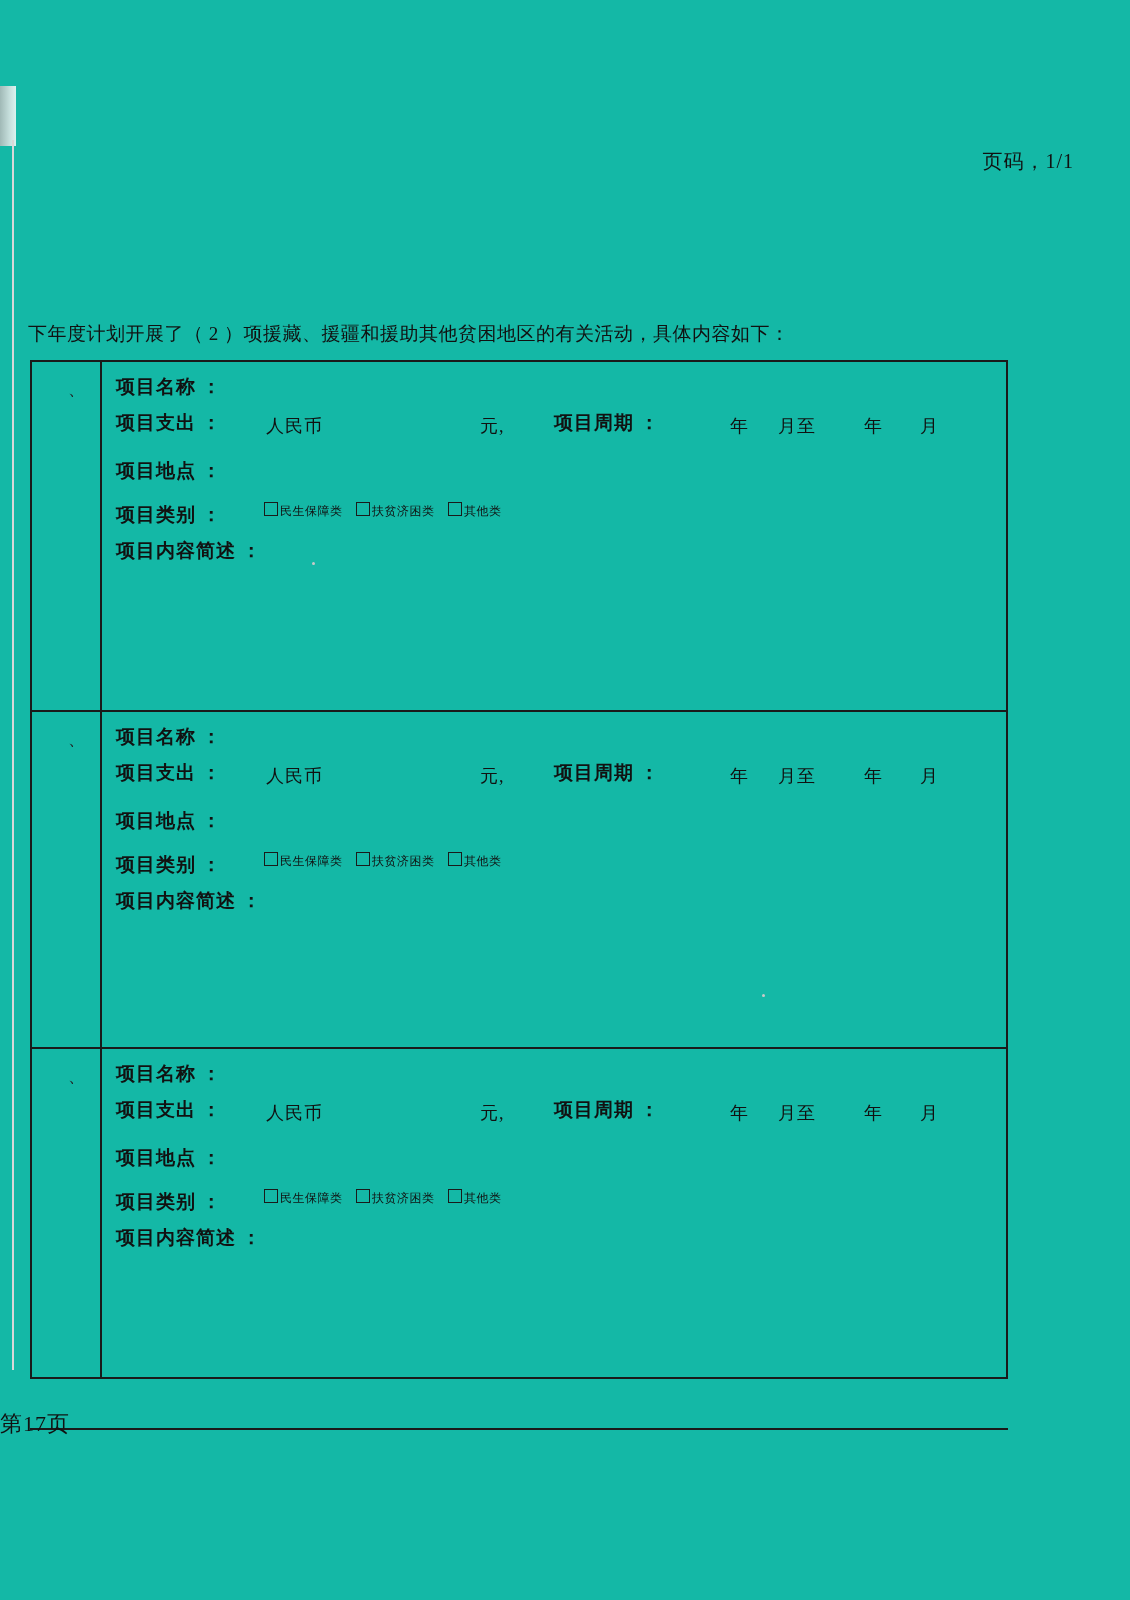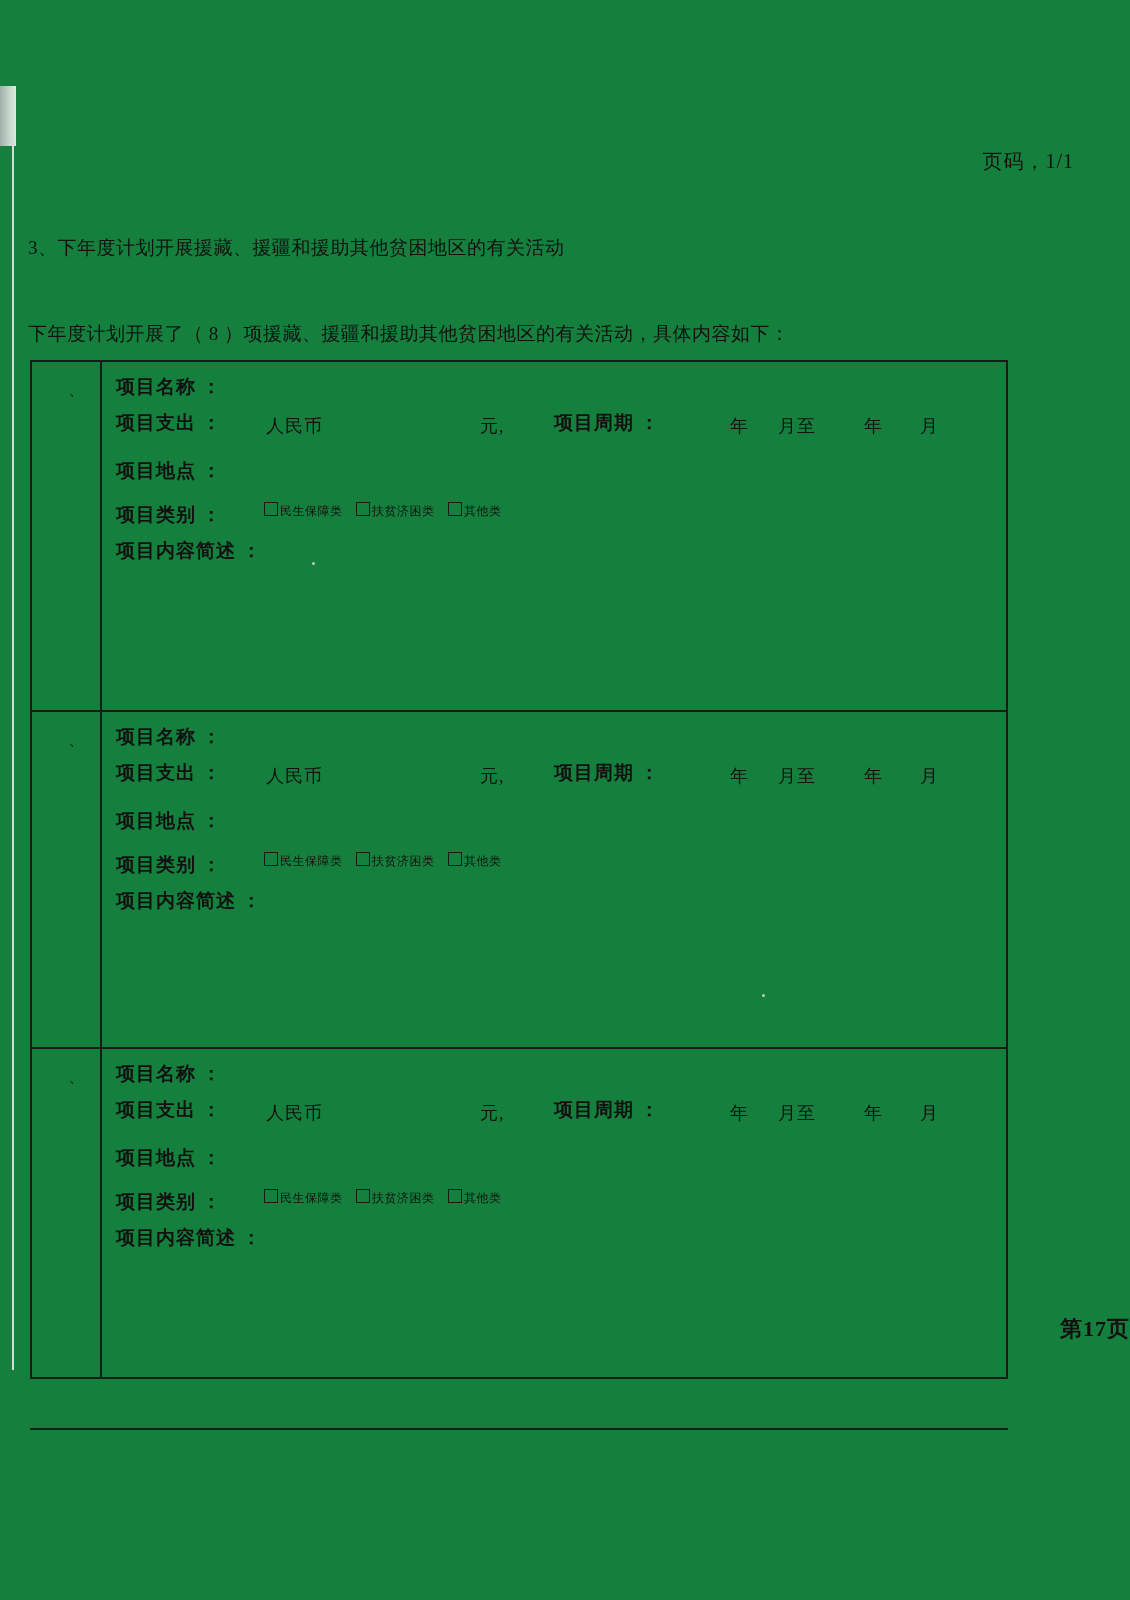--- a/index.html
+++ b/index.html
@@ -8,21 +8,21 @@
     background: #ffffff;
   }
   body {
     font-family: "Liberation Serif", "DejaVu Serif", serif;
     color: #111111;
   }
   .page {
     position: relative;
     width: 1130px;
     height: 1600px;
-    background: #15803d;
+    background: #14b8a6;
     overflow: hidden;
   }
   
   .scan-edge-top {
     position: absolute;
     left: 0px;
     top: 86px;
     width: 16px;
     height: 60px;
     background: linear-gradient(90deg, #b9b9b9 0%, #e6e6e6 60%, #fdfdfc 100%);
@@ -143,24 +143,24 @@
     position: absolute;
     width: 3px;
     height: 3px;
     background: #c9c9c9;
     border-radius: 50%;
   }
   .footer {
     position: absolute;
     left: 0;
     right: 0;
-    top: 1314px;
-    text-align: right;
+    top: 1409px;
+    text-align: left;
     font-size: 22px;
-    font-weight: bold;
+    font-weight: normal;
     letter-spacing: 1px;
   }
   .footer-rule {
     position: absolute;
     left: 30px;
     width: 978px;
     top: 1428px;
     height: 2px;
     background: #1a1a1a;
   }
@@ -168,22 +168,21 @@
 </head>
 <body>
 
 <div class="page">
 
   <div class="scan-edge-top"></div>
   <div class="scan-edge-line"></div>
 
   <div class="page-number">页码，1/1</div>
 
-  <div class="intro intro-1">3、下年度计划开展援藏、援疆和援助其他贫困地区的有关活动</div>
-  <div class="intro intro-3">下年度计划开展了（  8  ）项援藏、援疆和援助其他贫困地区的有关活动，具体内容如下：</div>
+  <div class="intro intro-3">下年度计划开展了（  2  ）项援藏、援疆和援助其他贫困地区的有关活动，具体内容如下：</div>
 
   <div class="table">
 
     <div class="row row-1">
       <div class="idx-cell">
         <span class="idx-mark">、</span>
       </div>
       <div class="body-cell">
         <span class="fld lbl-name">项目名称 ：</span>
         <span class="fld lbl-spend">项目支出 ：</span>

